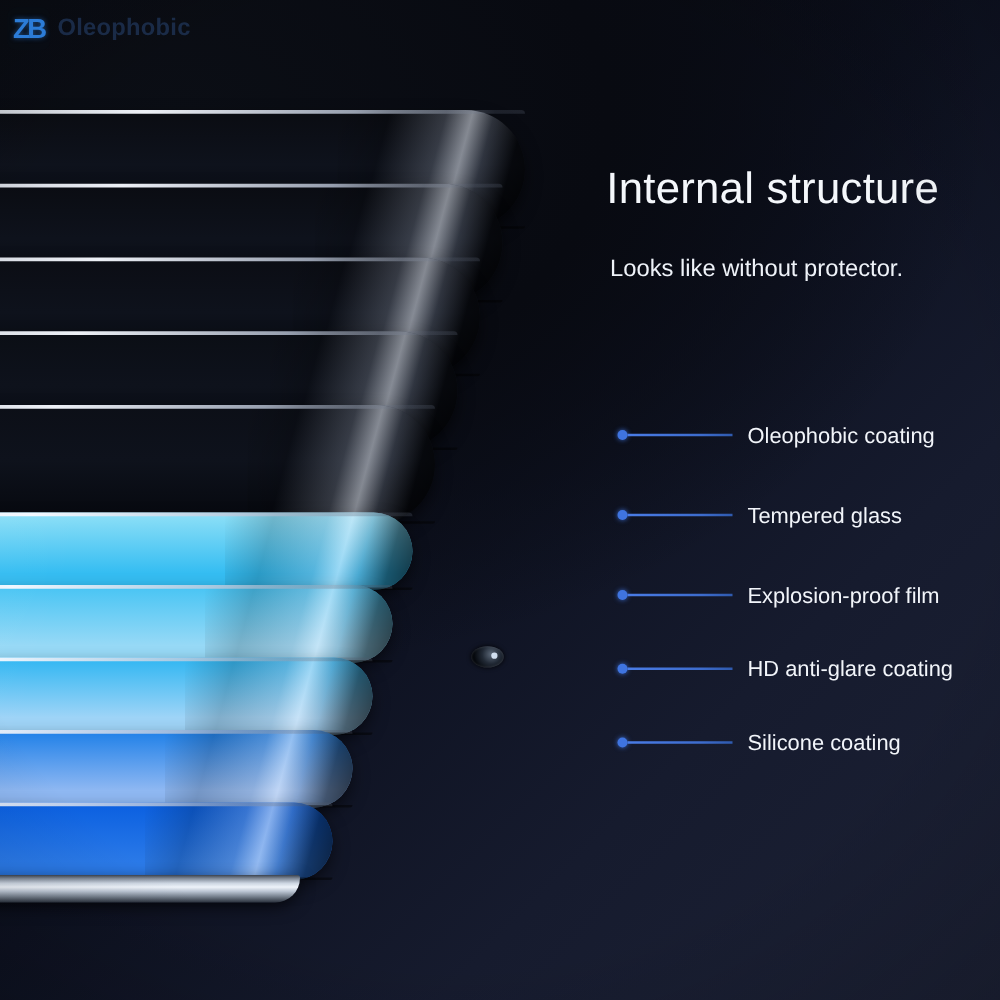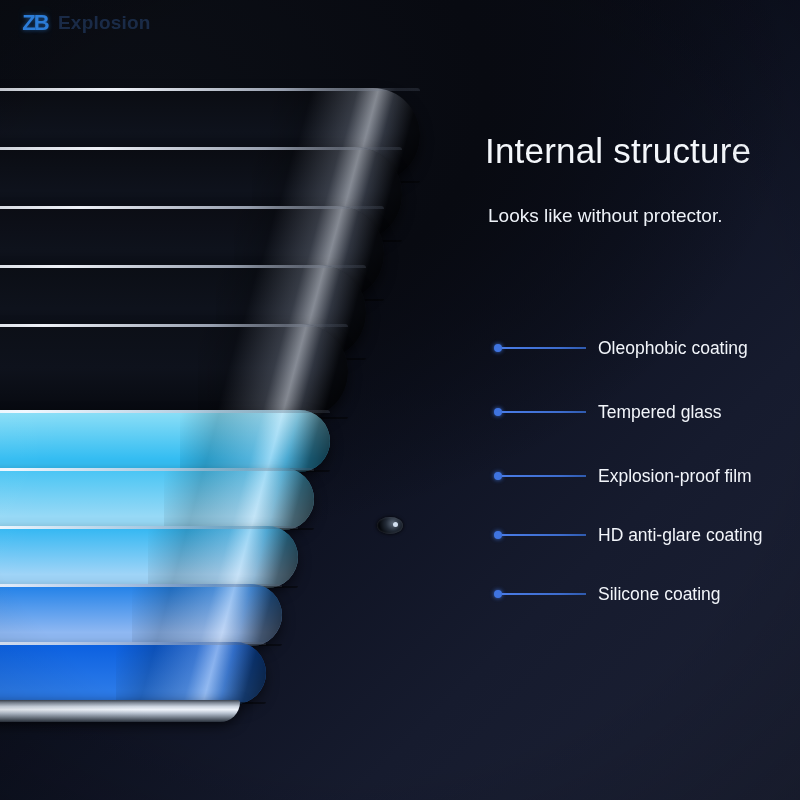--- a/index.html
+++ b/index.html
@@ -31,21 +31,20 @@
   #wm-logo {
     width: 34px; height: 34px;
     border-radius: 7px;
     background: rgba(10,14,24,0.35);
     display: flex; align-items: center; justify-content: center;
     font-size: 22px; font-weight: bold;
     color: #2f86e8;
     letter-spacing: -2px;
     text-shadow: 0 0 4px rgba(47,134,232,0.6);
     opacity: .92;
-    margin-left: 12px;
   }
   #wm-text {
     font-size: 19px;
     font-weight: 600;
     color: rgba(40,70,115,0.55);
     letter-spacing: .2px;
   }
 
   
   #stack {
@@ -331,16 +330,16 @@
       </div>
       <div class="callout" style="top: 583px;">
         <span class="dot" style="background: rgb(63, 116, 224);"></span>
         <span class="line"></span>
         <span class="lbl">Silicone coating</span>
       </div>
     </div>
 
   <div id="watermark">
     <div id="wm-logo">ZB</div>
-    <div id="wm-text">Explosion</div>
+    <div id="wm-text">Oleophobic</div>
   </div>
 
 </div>
 
 </body></html>

